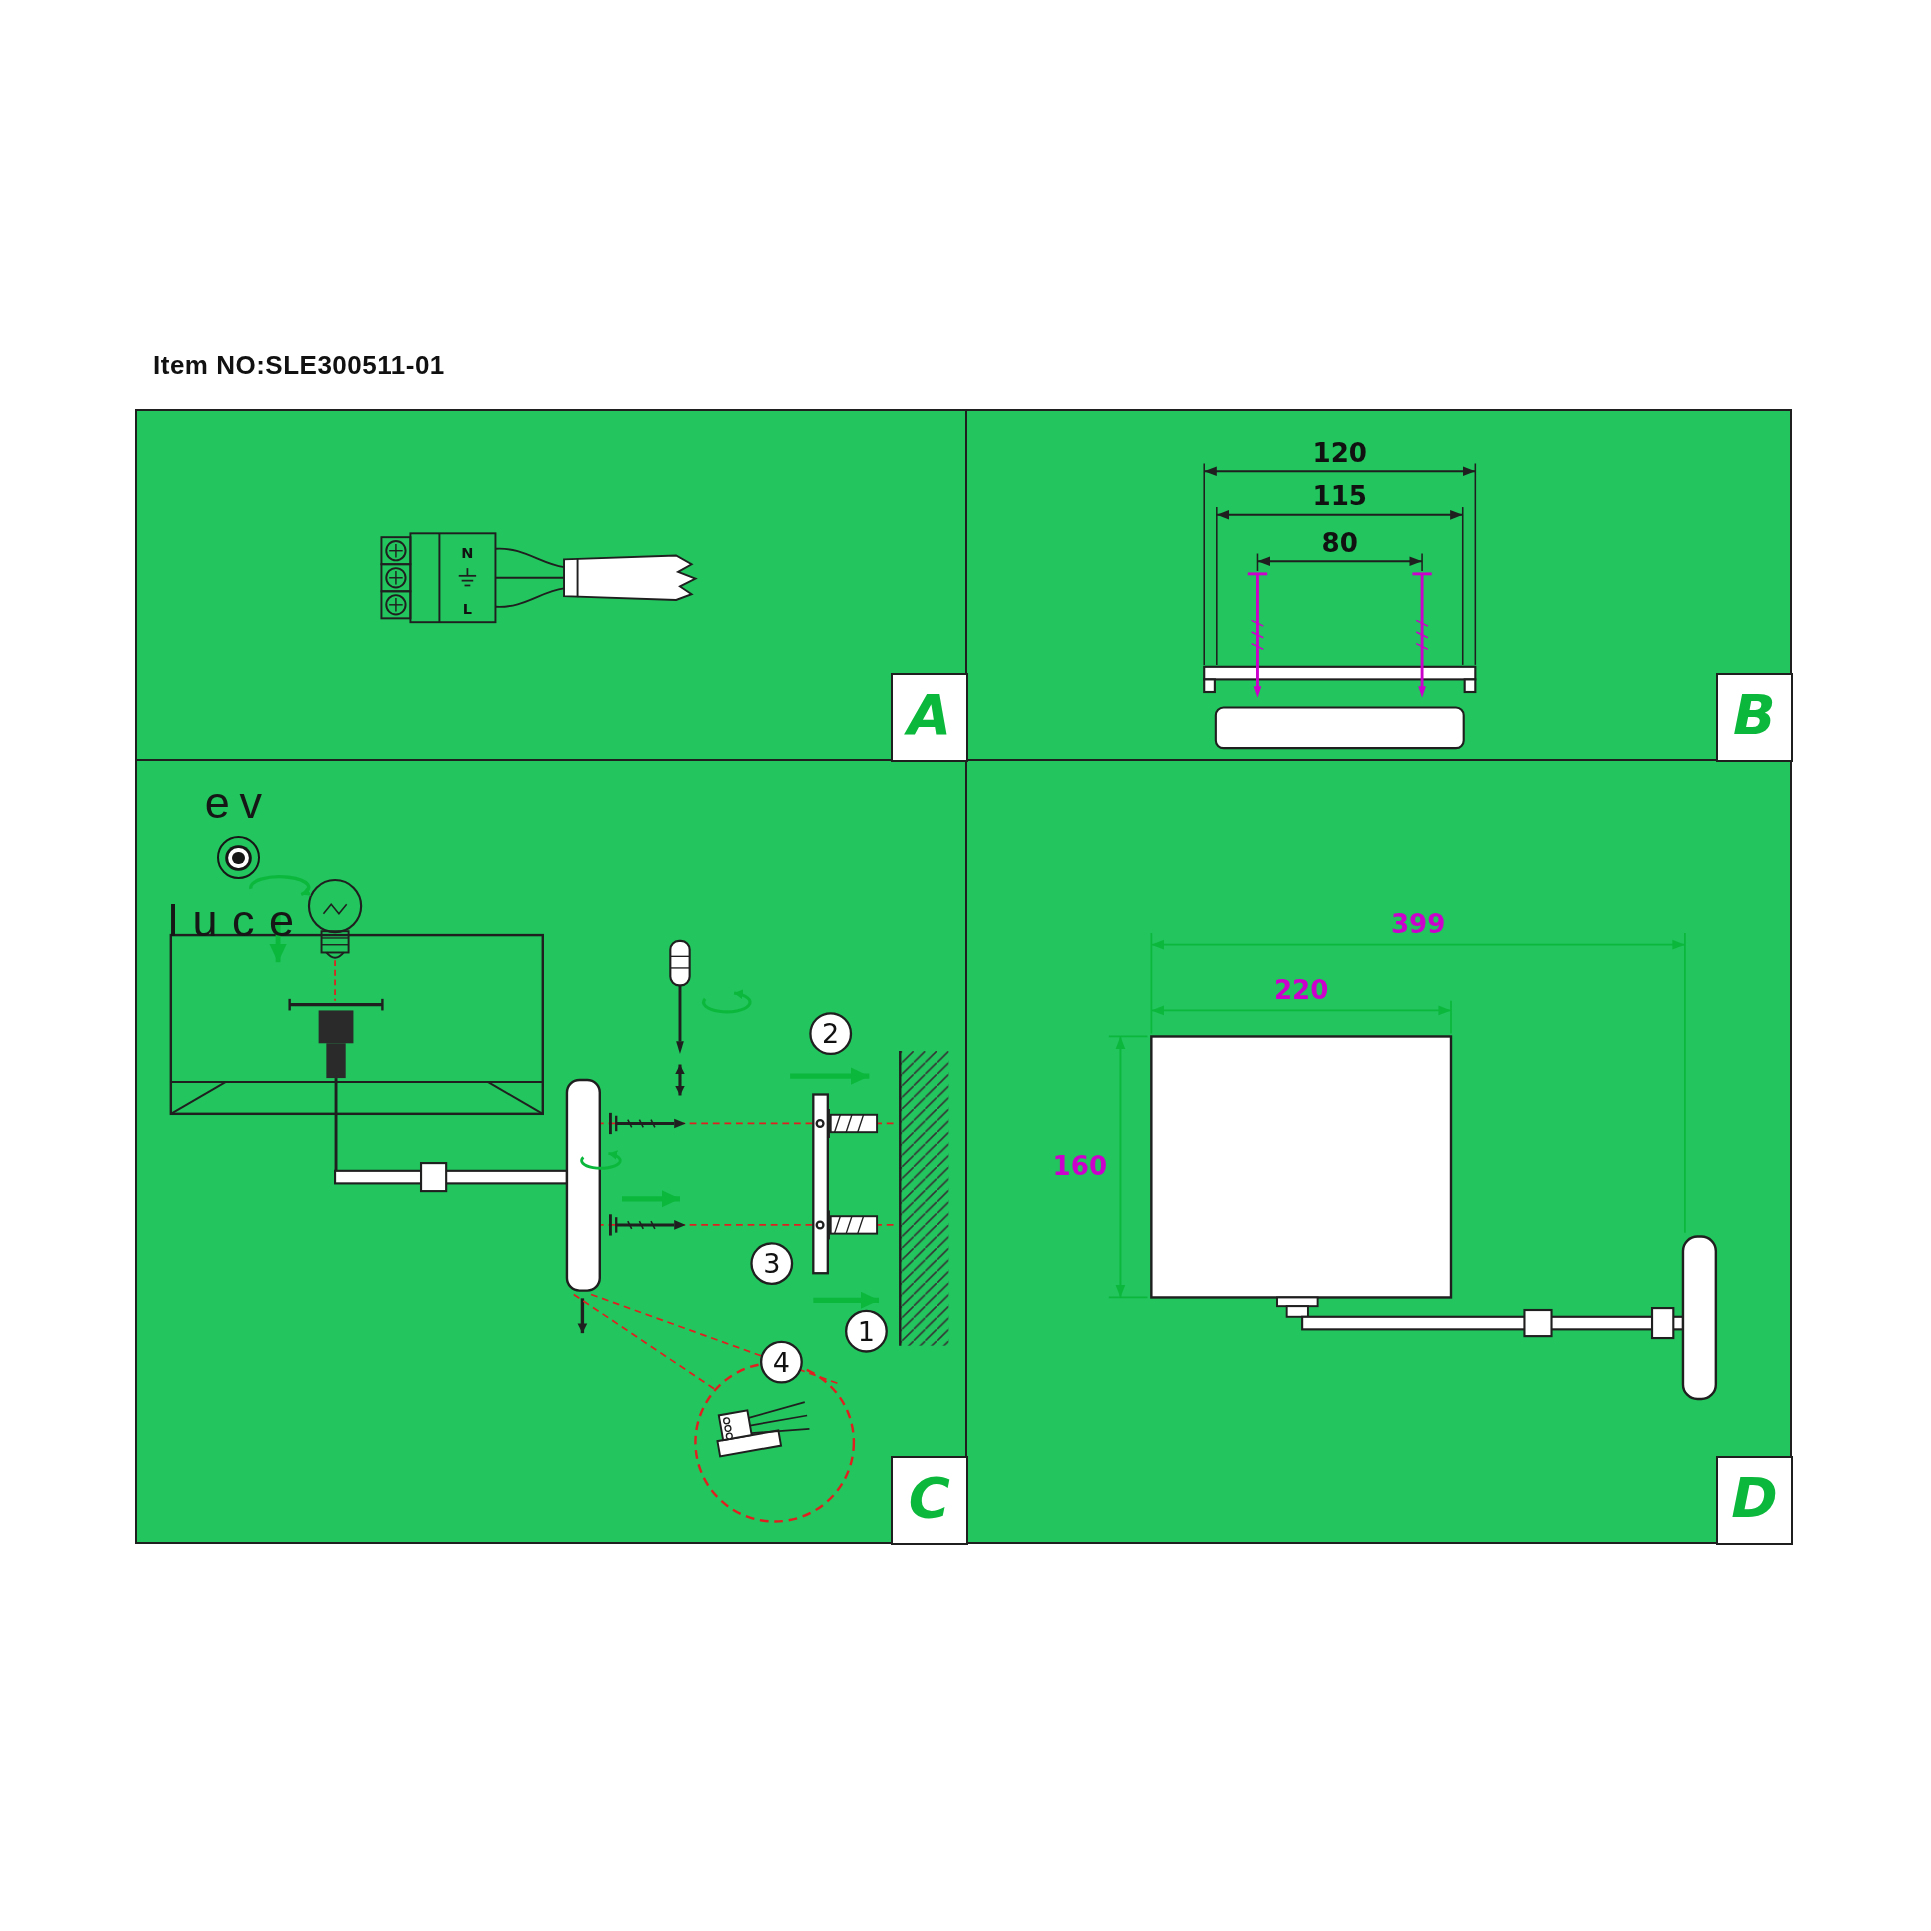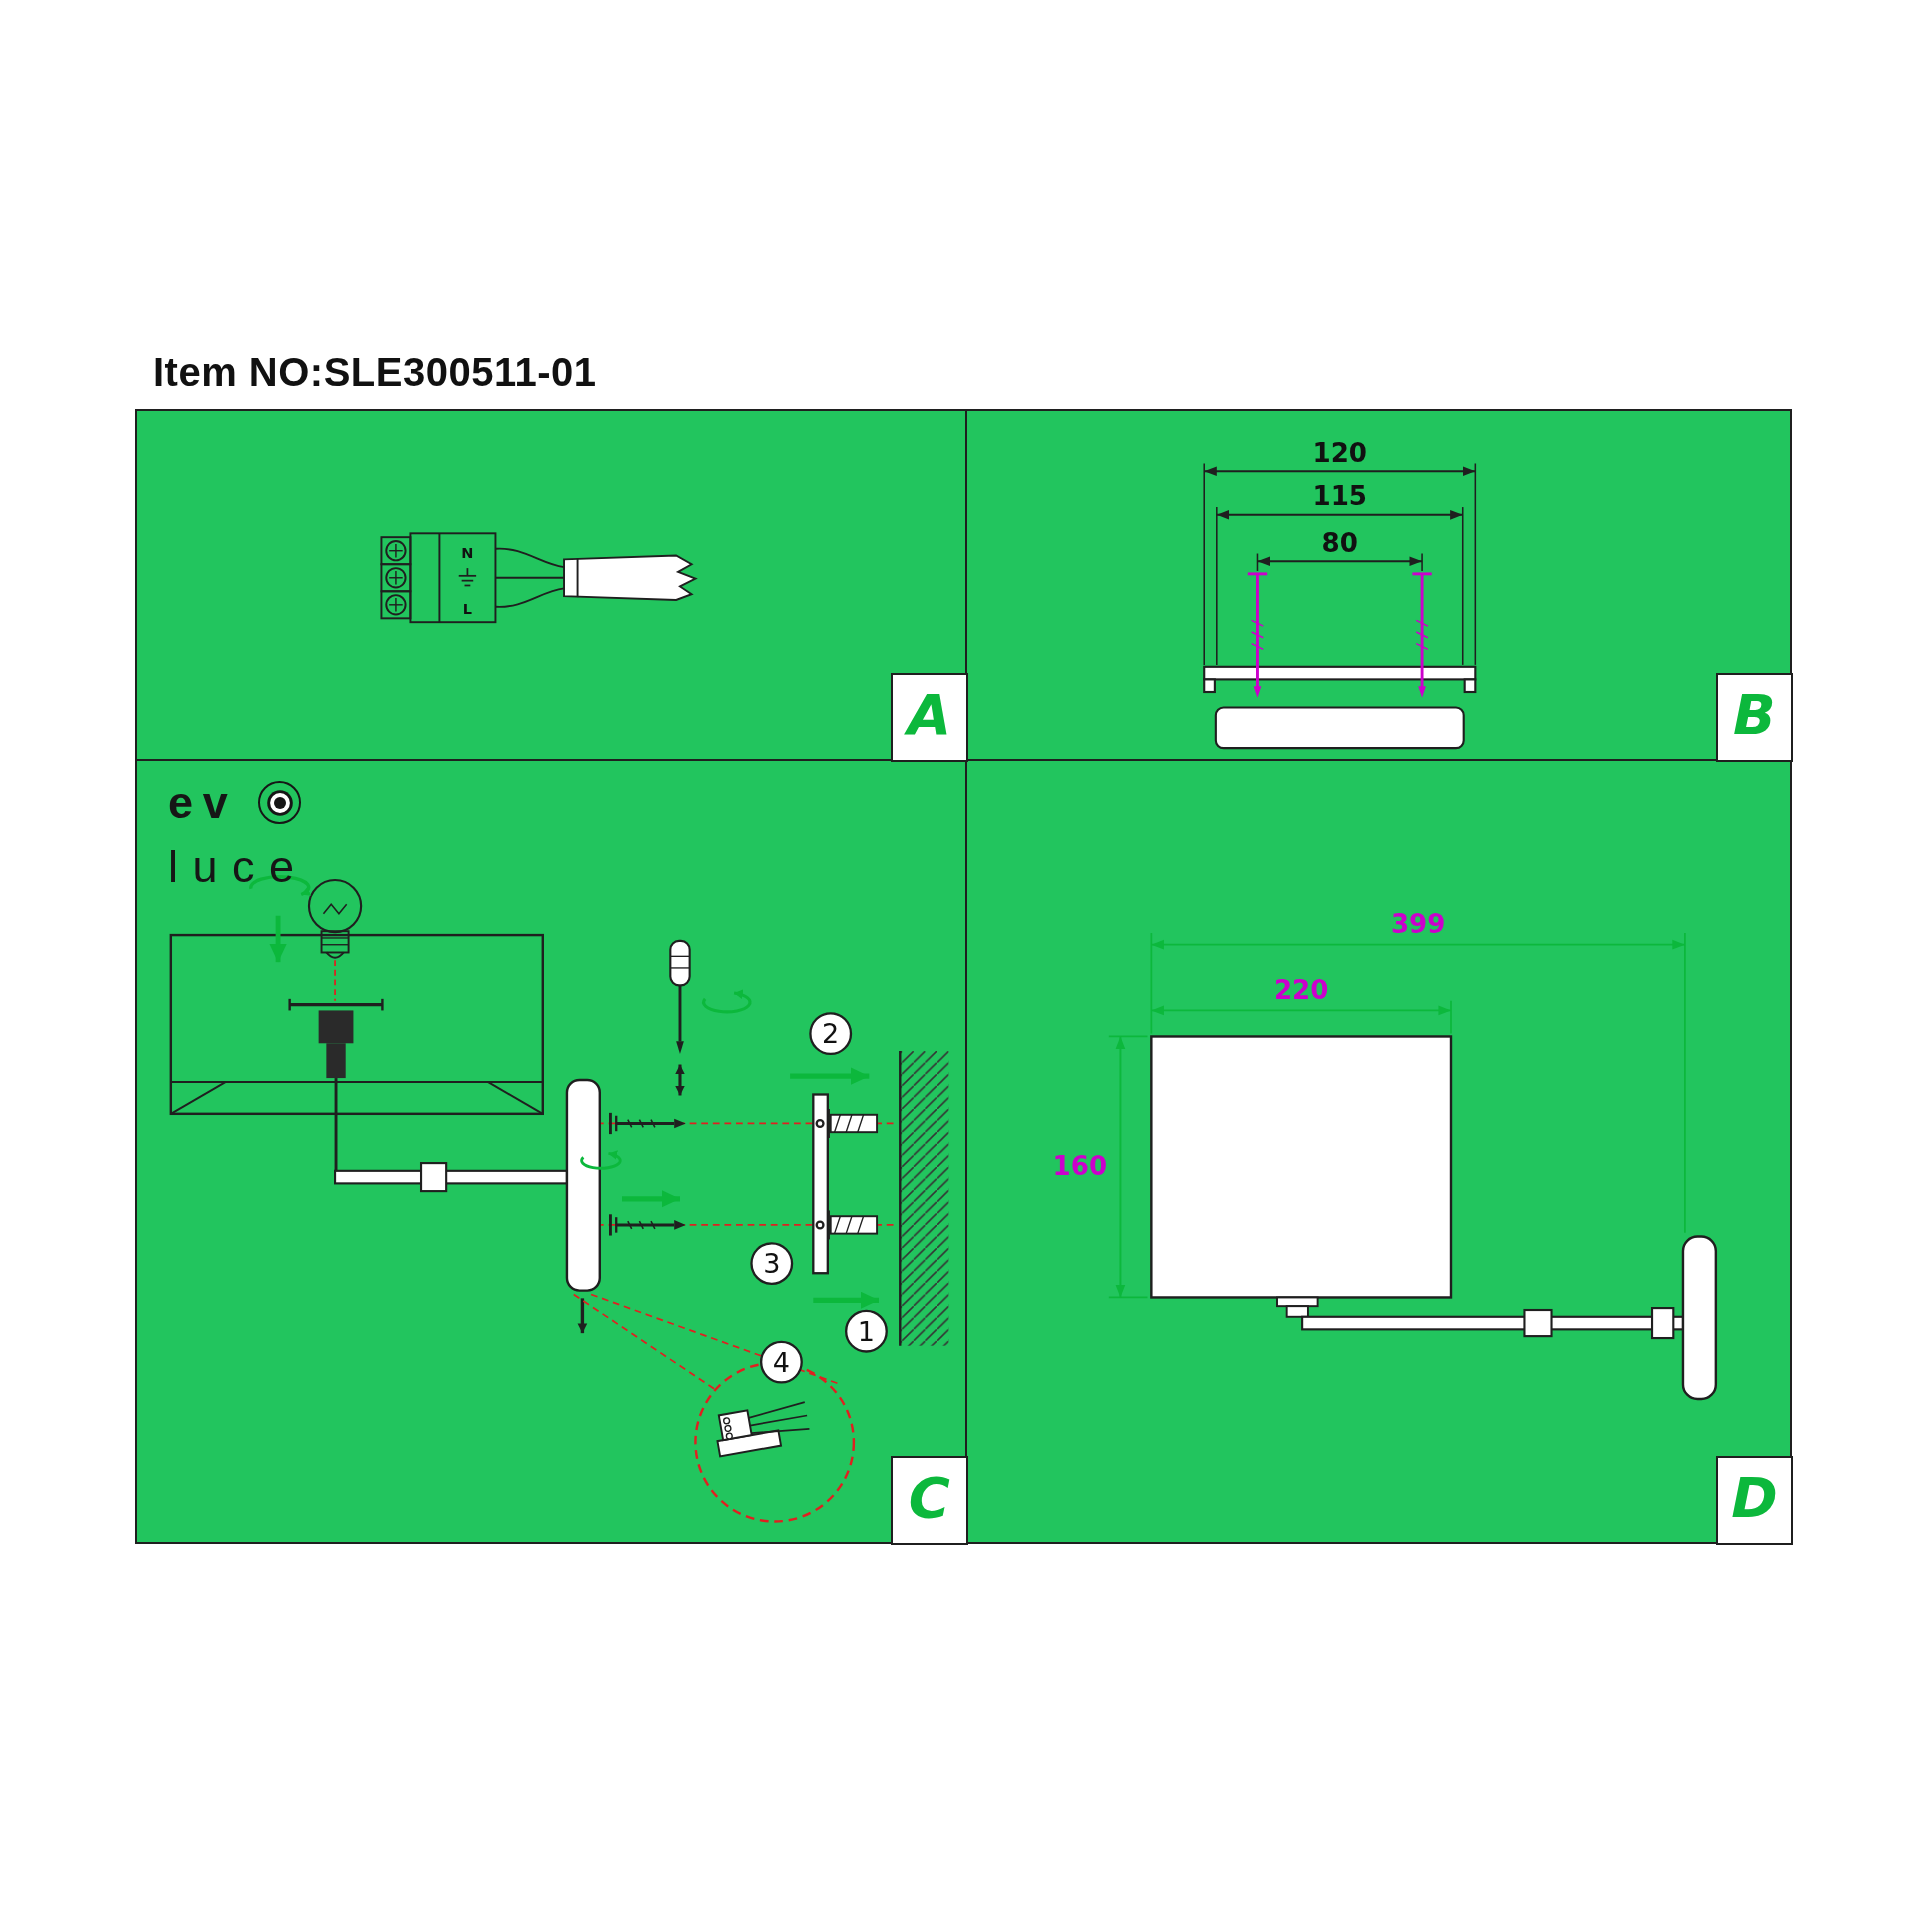--- a/index.html
+++ b/index.html
@@ -1,30 +1,30 @@
 <!DOCTYPE html>
 <html><head>
 <meta charset="utf-8">
 <style>
   html,body{margin:0;padding:0;background:#ffffff;}
   body{width:1931px;height:1931px;position:relative;font-family:"Liberation Sans",sans-serif;color:#1f1f1f;}
-  .item-no{position:absolute;left:153px;top:350px;font-size:40px;font-weight:700;letter-spacing:0.5px;color:#111;}
+  .item-no{position:absolute;left:153px;top:350px;font-size:26px;font-weight:700;letter-spacing:0.5px;color:#111;}
   .grid{position:absolute;left:135px;top:409px;width:1657px;height:1135px;border:2.9px solid #1f1f1f;
         display:grid;grid-template-columns:830px 1fr;grid-template-rows:350px 1fr;box-sizing:border-box;background:#fff;}
   .cell{position:relative;box-sizing:border-box;background:#22c55e;}
   .cell.a{border-right:2.9px solid #1f1f1f;border-bottom:2.9px solid #1f1f1f;}
   .cell.b{border-bottom:2.9px solid #1f1f1f;}
   .cell.c{border-right:2.9px solid #1f1f1f;}
   .cell svg{position:absolute;inset:0;width:100%;height:100%;}
   .corner{position:absolute;right:-2.9px;bottom:-2.9px;width:73px;height:85px;border:2.9px solid #1f1f1f;
           background:#fff;display:flex;align-items:center;justify-content:center;z-index:3;}
   .corner span{font-family:"DejaVu Sans",sans-serif;font-size:56px;font-style:italic;font-weight:700;
                color:#0cb83c;transform:translateY(-2.9px);}
   .logo{position:absolute;left:31px;top:19.3px;z-index:2;color:#161616;}
-  .logo .row1{display:flex;align-items:center;gap:21px;font-size:45px;font-weight:700;letter-spacing:9.7px;line-height:1;}
+  .logo .row1{display:flex;align-items:center;gap:11px;font-size:45px;font-weight:400;letter-spacing:9.7px;line-height:1;flex-direction:column;}
   .logo .row2{font-size:45px;font-weight:400;letter-spacing:14.5px;line-height:1;margin-top:19px;}
   .bullseye{width:39px;height:39px;border:2.9px solid #161616;border-radius:50%;
             display:flex;align-items:center;justify-content:center;}
   .bullseye i{display:block;width:12.6px;height:12.6px;border-radius:50%;background:#161616;
               box-shadow:0 0 0 3.9px #fff,0 0 0 6.8px #161616;}
   svg text{font-family:"DejaVu Sans",sans-serif;}
   .t-dimb{font-size:27px;font-weight:bold;fill:#111;text-anchor:middle;}
   .t-dimd{font-size:27px;font-weight:bold;fill:#cc00cc;text-anchor:middle;}
   .t-step{font-size:28px;fill:#111;text-anchor:middle;}
   .t-term{font-size:15px;font-weight:bold;fill:#111;text-anchor:middle;}

